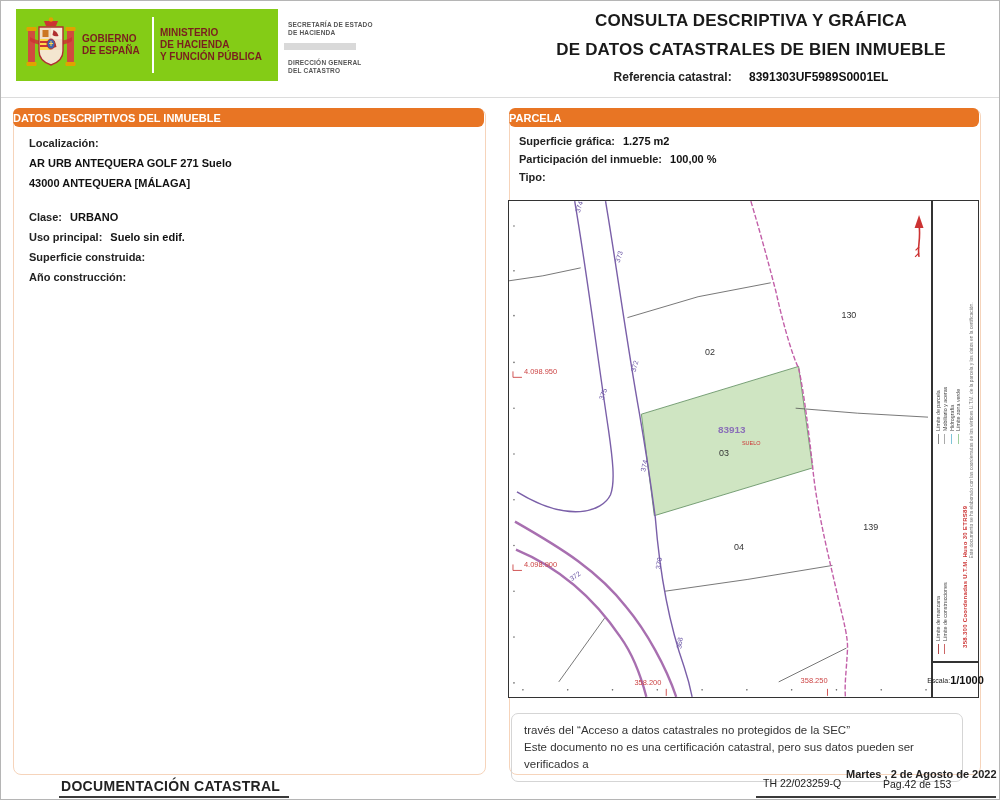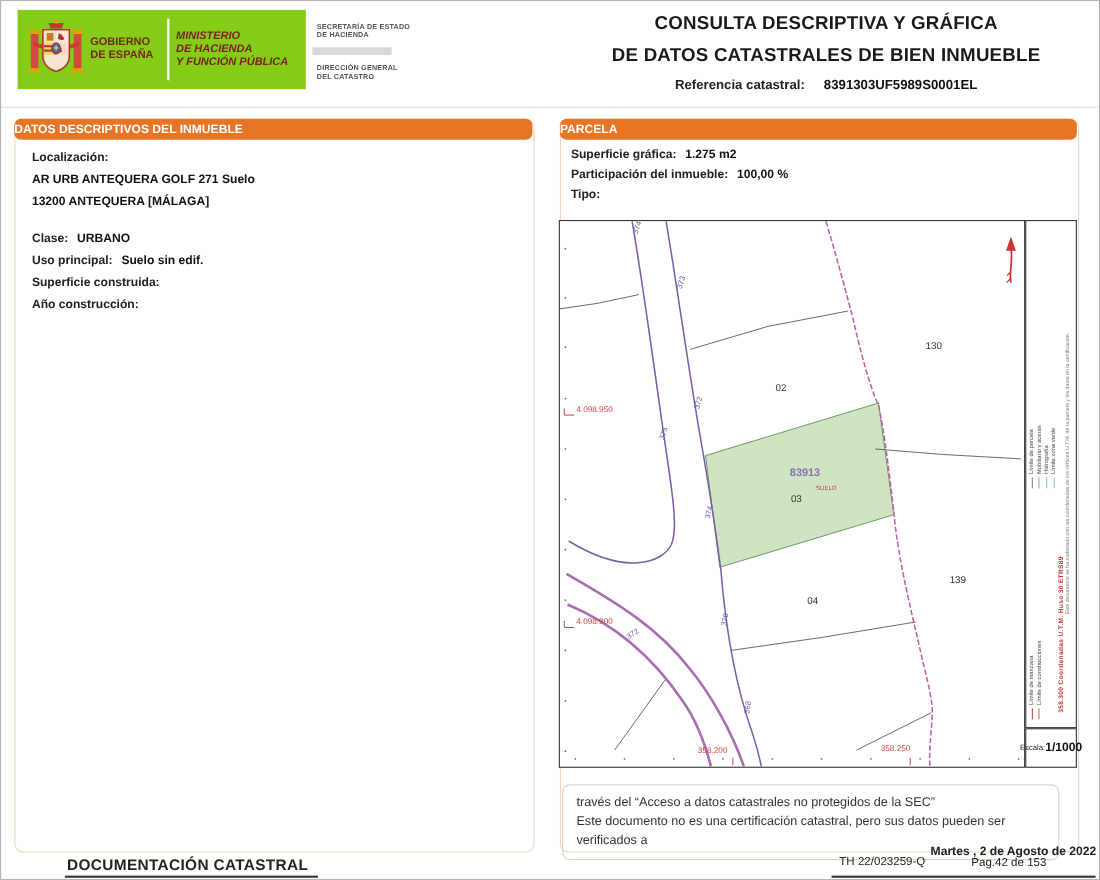--- a/index.html
+++ b/index.html
@@ -8,21 +8,21 @@
     font-family:"Liberation Sans", sans-serif;color:#1a1a1a;overflow:hidden;
     box-sizing:border-box;border:1px solid #b5b5b5;
   }
   .abs{position:absolute;}
 
   
   .logo-block{left:15px;top:8px;width:262px;height:72px;background:#84cc16;display:flex;align-items:center;}
   .logo-coa{width:58px;height:60px;margin-left:6px;flex:0 0 auto;}
   .logo-gob{width:66px;color:#7a1f1f;font-weight:bold;font-size:10px;line-height:12px;margin-left:2px;}
   .logo-div{width:2px;height:56px;background:#fff;margin:0 6px 0 4px;}
-  .logo-min{color:#7a1f1f;font-weight:bold;font-size:10px;line-height:12px;font-style:italic;}
+  .logo-min{color:#7a1f1f;font-weight:bold;font-size:10px;line-height:12px;}
   .secretaria{left:287px;top:20px;width:86px;font-size:6.5px;font-weight:bold;color:#555;line-height:8px;letter-spacing:.2px;}
   .gray-bar{left:283px;top:42px;width:72px;height:7px;background:#d9d9d9;}
   .direccion{left:287px;top:58px;width:86px;font-size:6.5px;font-weight:bold;color:#555;line-height:8px;letter-spacing:.2px;}
   .title-wrap{left:520px;top:10px;width:460px;text-align:center;}
   .title-l1{font-size:17px;font-weight:bold;letter-spacing:.2px;}
   .title-l2{font-size:17px;font-weight:bold;margin-top:9px;letter-spacing:.2px;}
   .ref-line{margin-top:10px;font-size:12px;font-weight:bold;}
   .ref-line .val{margin-left:14px;}
   .header-rule{left:0;top:96px;width:1000px;height:1px;background:#dcdcdc;}
 
@@ -126,21 +126,21 @@
 </div>
 <div class="abs header-rule"></div>
 
 <div class="abs panel-border lpanel"></div>
 <div class="abs obar obar-l">
   <span>DATOS DESCRIPTIVOS DEL INMUEBLE</span>
 </div>
 <div class="abs fieldcol" style="left:28px;top:132px;width:440px;">
   <div class="lab">Localización:</div>
   <div class="val">AR URB ANTEQUERA GOLF 271 Suelo</div>
-  <div class="val">13200 ANTEQUERA [MÁLAGA]</div>
+  <div class="val">43000 ANTEQUERA [MÁLAGA]</div>
   <div style="height:14px;"></div>
   <div class="row">
     <span class="lab">Clase:</span>
     <span class="val">URBANO</span>
   </div>
   <div class="row">
     <span class="lab">Uso principal:</span>
     <span class="val">Suelo sin edif.</span>
   </div>
   <div class="row">

